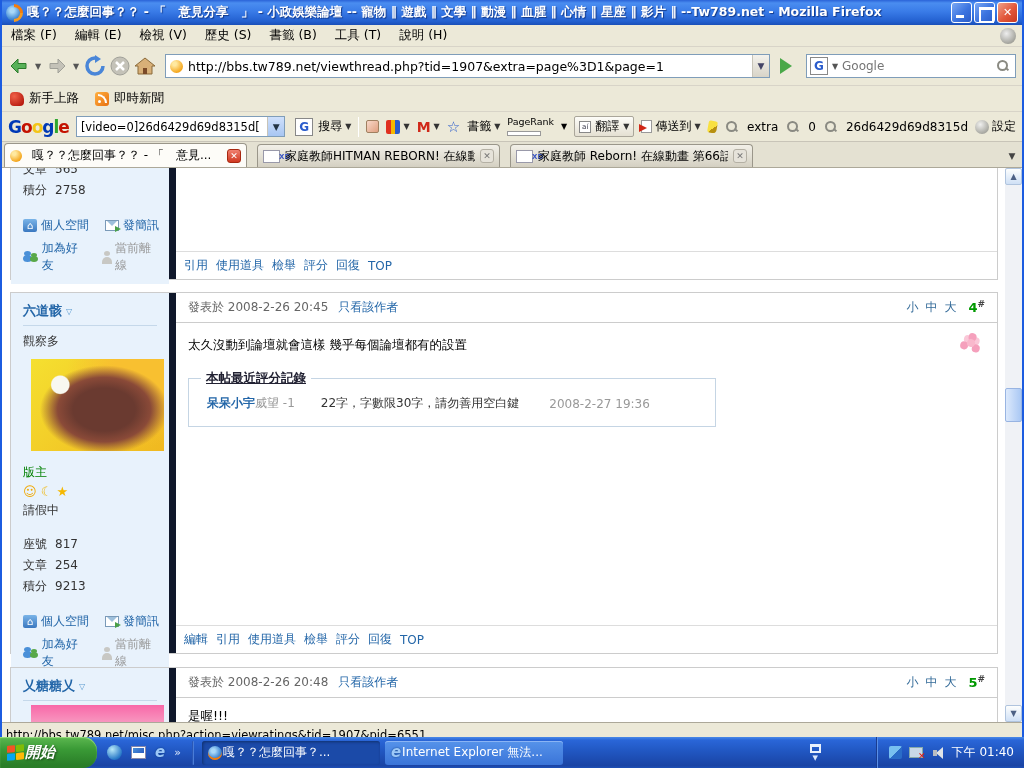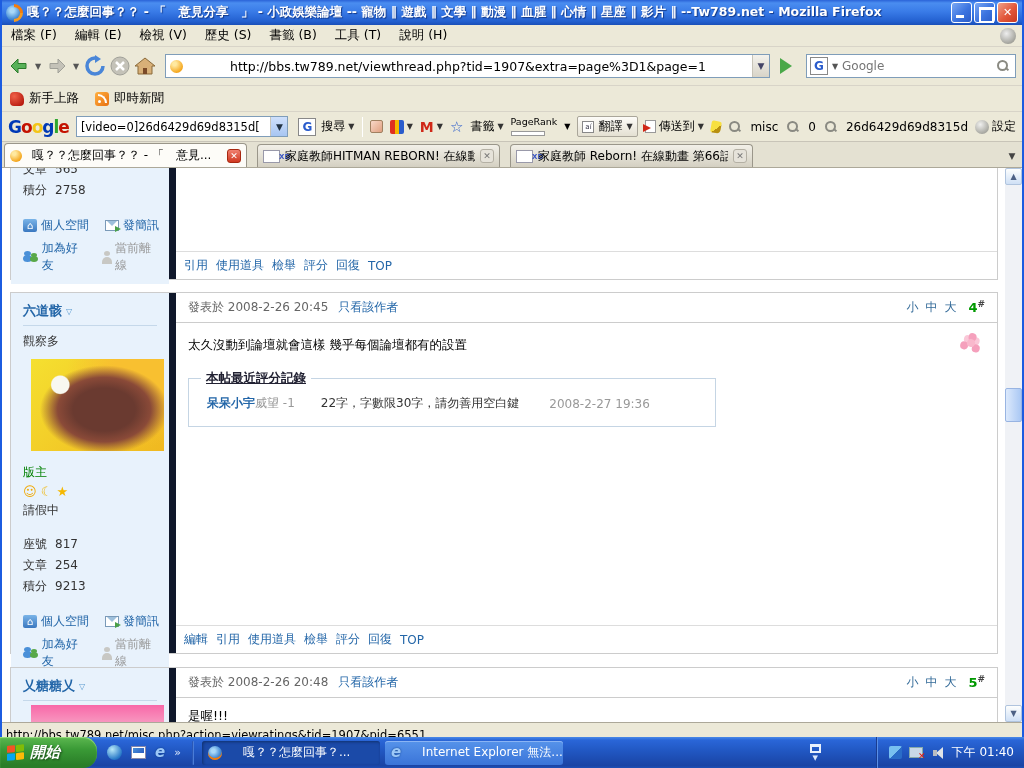--- a/index.html
+++ b/index.html
@@ -35,21 +35,21 @@
   .menubar .spacer { flex:1; }
   .throbber { width:16px; height:16px; margin-right:6px; border-radius:50%;
     background:radial-gradient(circle at 40% 35%, #eee, #9a9a92 80%); }
 
   
   .navbar { position:absolute; top:47px; left:0; right:0; height:39px; background:#ece9d8;
     display:flex; align-items:center; padding:0 6px; gap:3px; border-bottom:1px solid #d8d4c8; }
   .navbtn { display:flex; align-items:center; justify-content:center; height:30px; }
   .drop { width:10px; font-size:8px; color:#555; text-align:center; }
   .urlbar { flex:1; height:24px; background:#fff; border:1px solid #7f9db9; margin-left:6px;
-    display:flex; align-items:center; padding-left:4px; overflow:hidden;gap:42px; }
+    display:flex; align-items:center; padding-left:4px; overflow:hidden; }
   .bulb { width:13px; height:13px; border-radius:50%; flex:none;
     background:radial-gradient(circle at 35% 30%, #ffe9a0 15%, #f5a820 70%, #d88a10); margin-right:5px; }
   .url-text { flex:1; font-size:12.5px; color:#000; white-space:nowrap; overflow:hidden; }
   .combo-arrow { width:17px; height:22px; flex:none; border-left:1px solid #c8c4b8;
     background:linear-gradient(180deg,#f4f2ec,#d8d4c8); color:#446; font-size:9px;
     display:flex; align-items:center; justify-content:center; }
   .go-btn { width:26px; height:24px; display:flex; align-items:center; justify-content:center; }
   .go-tri { width:0; height:0; border-left:12px solid #4aa848; border-top:8px solid transparent;
     border-bottom:8px solid transparent; }
   .searchbox { width:210px; height:24px; background:#fff; border:1px solid #7f9db9;
@@ -220,39 +220,39 @@
   .statusbar { position:absolute; top:722px; left:0; right:0; height:25px; background:#ece9d8;
     border-top:1px solid #aca899; font-size:11.5px; color:#000; padding-left:4px;
     display:flex; align-items:center; white-space:nowrap; overflow:hidden; }
 
   
   .taskbar { position:absolute; left:0; top:737px; width:1024px; height:31px;
     background:linear-gradient(180deg,#4a8ae8 0%,#2a66d8 10%,#2157c2 45%,#1a44a5 92%,#1e4fb5 100%);
     display:flex; align-items:center; }
   .start-btn { height:31px; width:97px; flex:none; border-radius:0 14px 14px 0;
     background:linear-gradient(180deg,#5cb850 0%,#3a9a36 40%,#2a7e28 90%);
-    box-shadow:inset 0 1px 1px #9ae080; display:flex; align-items:center; gap:5px; padding-left:7px;
+    box-shadow:inset 0 1px 1px #9ae080; display:flex; align-items:center; padding-left:7px;
     color:#fff; font-size:15px; font-weight:bold; font-style:italic; text-shadow:1px 1px 2px #1a4a18; }
   .flag { width:18px; height:16px; display:grid; grid-template-columns:8px 8px; grid-template-rows:7px 7px;
     gap:1px; transform:skewY(-6deg); }
   .flag i { border-radius:1px; }
   .flag i:nth-child(1){background:#f35325;} .flag i:nth-child(2){background:#81bc06;}
   .flag i:nth-child(3){background:#05a6f0;} .flag i:nth-child(4){background:#ffba08;}
   .ql { display:flex; align-items:center; gap:9px; padding:0 8px 0 10px; }
   .ql-sphere { width:15px; height:15px; border-radius:50%;
     background:radial-gradient(circle at 35% 30%, #b8e8f8, #2878c8 70%, #1a4a90); }
   .ql-mail { width:15px; height:13px; background:#fff; border:1px solid #88a; position:relative; }
   .ql-mail::before { content:''; position:absolute; left:1px; top:1px; width:11px; height:5px;
     background:linear-gradient(135deg,#4a90d8,#2a5cc0); }
   .ql-e, .ie-e { color:#9cc8f8; font-weight:bold; font-style:italic; font-size:15px;
     text-shadow:0 0 2px #0a3a80; line-height:1; }
   .ql-more { color:#dce8fc; font-size:11px; }
   .tsep { width:2px; height:24px; margin:0 3px; background:linear-gradient(90deg,#1a44a5,#5a90e8); border-radius:1px; }
   .task { width:178px; height:24px; margin-left:5px; border-radius:3px; display:flex; align-items:center;
-    gap:21px; padding:0 6px; color:#fff; font-size:12px; white-space:nowrap; overflow:hidden; }
+    gap:1px; padding:0 6px; color:#fff; font-size:12px; white-space:nowrap; overflow:hidden; }
   .task .mini-ff { width:14px; height:14px; flex:none; border-radius:50%;
     background:radial-gradient(circle at 38% 35%, #a8d8f8 15%, #4a90d8 55%, #1e5aa8 90%);
     box-shadow:inset 0 -2px 0 #f57c0a; }
   .task.active { background:#1b4aa8; box-shadow:inset 1px 1px 3px #10306e; }
   .task.normal { background:linear-gradient(180deg,#5693ea,#3a74d8); box-shadow:inset 0 1px 0 #8ab4f4; }
   .tb-spacer { flex:1; }
   .mini-toolbar { display:flex; flex-direction:column; align-items:center; margin-right:55px; color:#fff; }
   .mini-win { width:11px; height:9px; border:2px solid #e8f0fc; border-top-width:3px; background:transparent; }
   .mini-arrow { font-size:7px; color:#dce8fc; margin-top:1px; }
   .tray { height:31px; display:flex; align-items:center; gap:7px; padding:0 10px 0 12px;
@@ -389,21 +389,21 @@
       <span class="dn">▼</span>
     </span>
     <span class="gtb">
       <span class="sendto-icon"></span>
       <span>傳送到</span>
       <span class="dn">▼</span>
     </span>
     <span class="hl-icon"></span>
     <span class="gtb">
       <span class="mag"></span>
-      <span>misc</span>
+      <span>extra</span>
     </span>
     <span class="gtb">
       <span class="mag"></span>
       <span>0</span>
     </span>
     <span class="gtb">
       <span class="mag"></span>
       <span>26d6429d69d8315d</span>
     </span>
     <span class="gtb">

